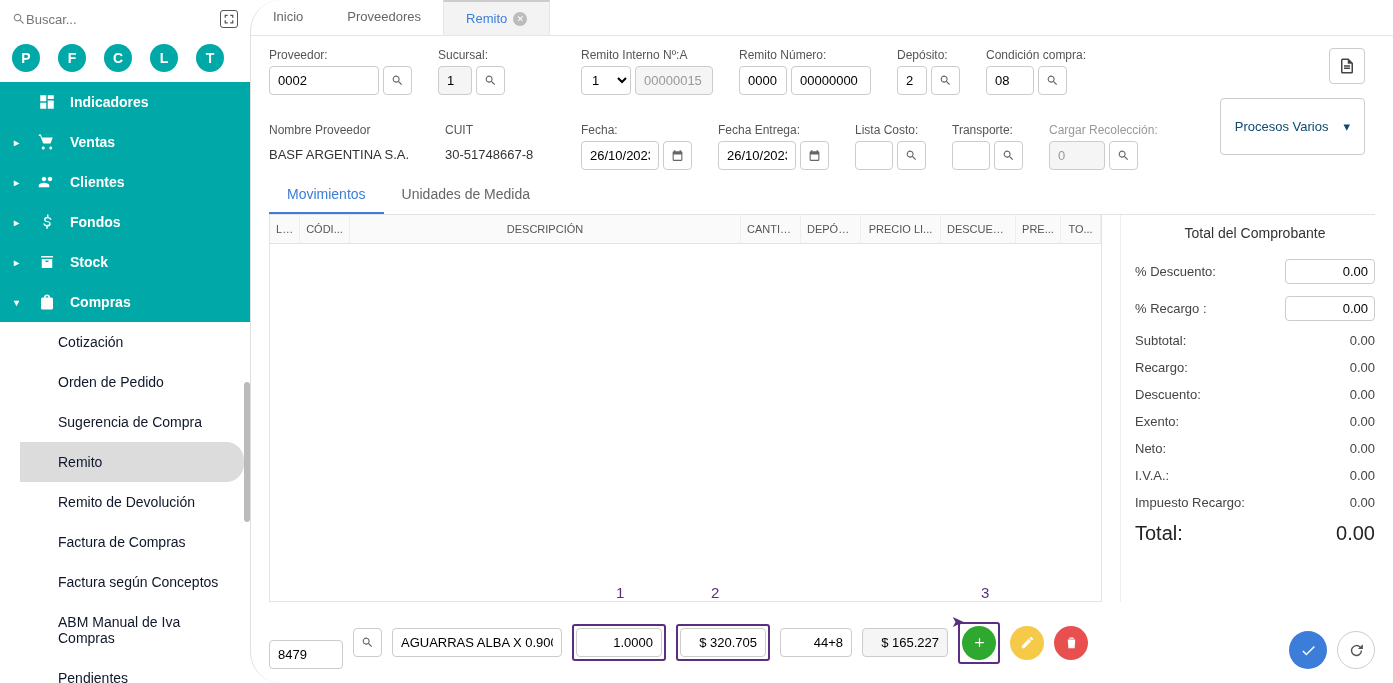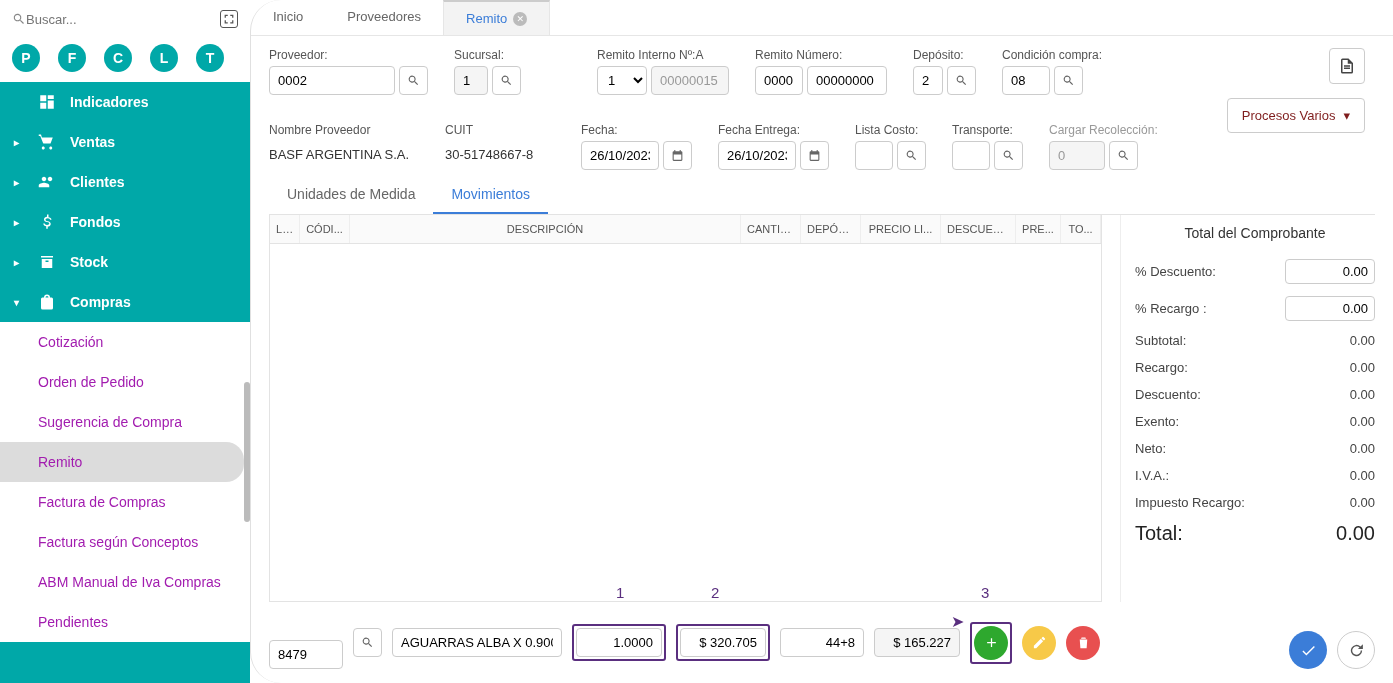--- a/index.html
+++ b/index.html
@@ -17,21 +17,21 @@
 .avatars { display: flex; gap: 18px; padding: 6px 12px 10px; }
 .avatar { width: 28px; height: 28px; border-radius: 50%; background: #00a8a8; color: #fff; display: flex; align-items: center; justify-content: center; font-size: 14px; font-weight: 600; }
 
 .nav { background: #00a8a8; flex: 1; overflow-y: auto; position: relative; }
 .nav-item { display: flex; align-items: center; gap: 14px; padding: 11px 14px; color: #fff; font-size: 14px; font-weight: 600; cursor: pointer; }
 .nav-item .chev { width: 10px; font-size: 10px; }
 .nav-item .ico { width: 18px; height: 18px; display: flex; align-items: center; justify-content: center; }
 .nav-item svg { fill: #fff; }
 
 .sub { background: #fff; }
-.sub-item { padding: 12px 14px 12px 38px; color: #a21caf; font-size: 14px; font-weight: 500; cursor: pointer; }
+.sub-item { padding: 12px 14px 12px 38px; color: #0f172a; font-size: 14px; font-weight: 500; cursor: pointer; margin-left: 20px; }
 .sub-item.active { background: #dcdcdc; border-radius: 0 18px 18px 0; margin-right: 6px; }
 
 .scroll-thumb { position: absolute; right: 0; top: 300px; width: 6px; height: 140px; background: #bbb; border-radius: 3px; }
 
 
 .main { flex: 1; display: flex; flex-direction: column; border-left: 1px solid #e0e0e0; border-radius: 31px; }
 .tabs { display: flex; height: 36px; border-bottom: 1px solid #e6e6e6; }
 .tab { padding: 9px 22px; color: #666; cursor: pointer; font-size: 13px; }
 .tab.active { color: #3b7dd8; background: #f3f3f3; border-top: 2px solid #ccc; border-left: 1px solid #e6e6e6; border-right: 1px solid #e6e6e6; display: flex; align-items: center; gap: 6px; }
 .close-x { width: 14px; height: 14px; border-radius: 50%; background: #bbb; color: #fff; display: flex; align-items: center; justify-content: center; font-size: 9px; }
@@ -46,21 +46,21 @@
 .sq-btn { width: 29px; height: 29px; border: 1px solid #ccc; border-radius: 4px; background: #fff; display: flex; align-items: center; justify-content: center; cursor: pointer; }
 .sq-btn svg { width: 13px; height: 13px; fill: #666; }
 .sel { border: 1px solid #ccc; border-radius: 4px; height: 29px; padding: 4px 6px; background: #fff; font-size: 13px; }
 
 .val-label { font-size: 12px; color: #555; font-weight: 500; margin-bottom: 4px; }
 .val-text { font-size: 13px; color: #333; padding-top: 2px; }
 
 .right-actions { display: flex; flex-direction: column; gap: 14px; align-items: flex-end; padding-right: 10px; }
 .doc-btn { width: 36px; height: 36px; border: 1px solid #ccc; border-radius: 4px; background: #fff; display: flex; align-items: center; justify-content: center; cursor: pointer; }
 .doc-btn svg { width: 18px; height: 18px; fill: #444; }
-.proc-btn { border: 1px solid #ccc; border-radius: 4px; background: #fff; padding: 9px 14px; cursor: pointer; display: flex; align-items: center; gap: 8px; font-size: 13px; color: #7f1d1d; }
+.proc-btn { border: 1px solid #ccc; border-radius: 4px; background: #fff; padding: 20px 14px; cursor: pointer; display: flex; align-items: center; gap: 15px; font-size: 13px; color: #0c4a6e; }
 
 .subtabs { display: flex; border-bottom: 1px solid #e3e3e3; margin: 6px 18px 0; }
 .subtab { padding: 10px 18px; color: #666; cursor: pointer; font-size: 14px; }
 .subtab.active { color: #3b7dd8; border-bottom: 2px solid #3b7dd8; }
 
 .grid-wrap { display: flex; flex: 1; margin: 0 18px; gap: 18px; overflow: hidden; }
 .grid { flex: 1; border: 1px solid #e3e3e3; border-top: none; display: flex; flex-direction: column; }
 .grid-head { display: flex; border-bottom: 1px solid #e3e3e3; background: #fafafa; }
 .gh { padding: 8px 6px; font-size: 11px; color: #555; text-align: center; border-right: 1px solid #eee; overflow: hidden; white-space: nowrap; text-overflow: ellipsis; }
 .grid-body { flex: 1; }
@@ -170,20 +170,21 @@
               <path d="M18 6h-2a4 4 0 0 0-8 0H6a2 2 0 0 0-2 2v12a2 2 0 0 0 2 2h12a2 2 0 0 0 2-2V8a2 2 0 0 0-2-2zm-6-2a2 2 0 0 1 2 2h-4a2 2 0 0 1 2-2z"></path>
             </svg>
           </span>
         <span>Compras</span>
       </div>
       <div class="sub">
         <div class="sub-item">Cotización</div>
         <div class="sub-item">Orden de Pedido</div>
         <div class="sub-item">Sugerencia de Compra</div>
         <div class="sub-item active">Remito</div>
+        <div class="sub-item">Remito de Devolución</div>
         <div class="sub-item">Factura de Compras</div>
         <div class="sub-item">Factura según Conceptos</div>
         <div class="sub-item">ABM Manual de Iva Compras</div>
         <div class="sub-item">Pendientes</div>
       </div>
       <div class="scroll-thumb"></div>
     </div>
   </div>
 
   <div class="main">
@@ -194,21 +195,21 @@
         <span>Remito</span>
         <span class="close-x">✕</span>
       </div>
     </div>
 
     <div class="form-area">
       <div class="fields">
         <div class="fld">
           <label>Proveedor:</label>
           <div class="row">
-            <input class="inp" style="width: 126px;" value="0002">
+            <input class="inp" style="width: 110px;" value="0002">
             <div class="sq-btn">
                 <svg viewBox="0 0 24 24">
                   <path d="M15.5 14h-.79l-.28-.27a6.5 6.5 0 1 0-.7.7l.27.28v.79l5 5 1.5-1.5-5-5zm-6 0a4.5 4.5 0 1 1 0-9 4.5 4.5 0 0 1 0 9z"></path>
                 </svg>
               </div>
           </div>
         </div>
         <div class="fld">
           <label>Sucursal:</label>
           <div class="row">
@@ -330,22 +331,22 @@
             </svg>
           </div>
         <div class="proc-btn">
           <span>Procesos Varios</span>
           <span>▾</span>
         </div>
       </div>
     </div>
 
     <div class="subtabs">
+      <div class="subtab active">Movimientos</div>
       <div class="subtab">Unidades de Medida</div>
-      <div class="subtab active">Movimientos</div>
     </div>
 
     <div class="grid-wrap">
       <div class="grid">
         <div class="grid-head">
           <div class="gh" style="width:30px">LI...</div>
           <div class="gh" style="width:50px">CÓDI...</div>
           <div class="gh" style="flex:1">DESCRIPCIÓN</div>
           <div class="gh" style="width:60px">CANTID...</div>
           <div class="gh" style="width:60px">DEPÓSI...</div>
@@ -409,21 +410,21 @@
       <div class="bottom-row">
         <input class="inp" style="width: 74px; margin-top: 24px;" value="8479">
         <div class="sq-btn">
             <svg viewBox="0 0 24 24">
               <path d="M15.5 14h-.79l-.28-.27a6.5 6.5 0 1 0-.7.7l.27.28v.79l5 5 1.5-1.5-5-5zm-6 0a4.5 4.5 0 1 1 0-9 4.5 4.5 0 0 1 0 9z"></path>
             </svg>
           </div>
         <input class="inp" style="width: 170px;" value="AGUARRAS ALBA X 0.900">
         <div class="box" style="padding:2px"><input class="inp" style="width: 86px; text-align: right; border: 1px solid rgb(204, 204, 204);" value="1.0000"></div>
         <div class="box" style="padding:2px"><input class="inp" style="width: 86px; text-align: right; border: 1px solid rgb(204, 204, 204);" value="$ 320.705"></div>
-        <input class="inp" style="width: 84px; text-align: right;" value="44+8">
+        <input class="inp" style="width: 72px; text-align: right;" value="44+8">
         <input class="inp ro" style="width: 86px; text-align: right;" value="$ 165.227">
         <div class="box" style="padding:2px">
             <div class="circ green">
               <svg viewBox="0 0 24 24">
                 <path d="M19 13h-6v6h-2v-6H5v-2h6V5h2v6h6v2z"></path>
               </svg>
             </div>
           </div>
         <div class="circ yellow">
             <svg viewBox="0 0 24 24">

